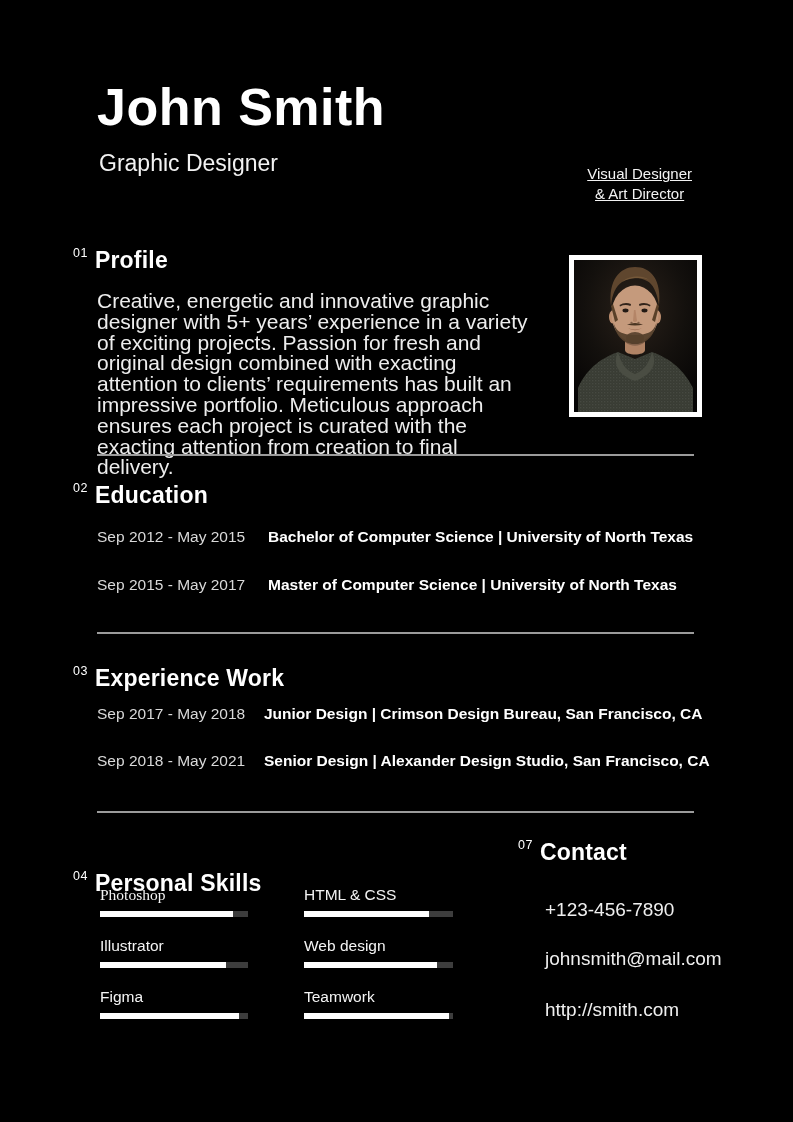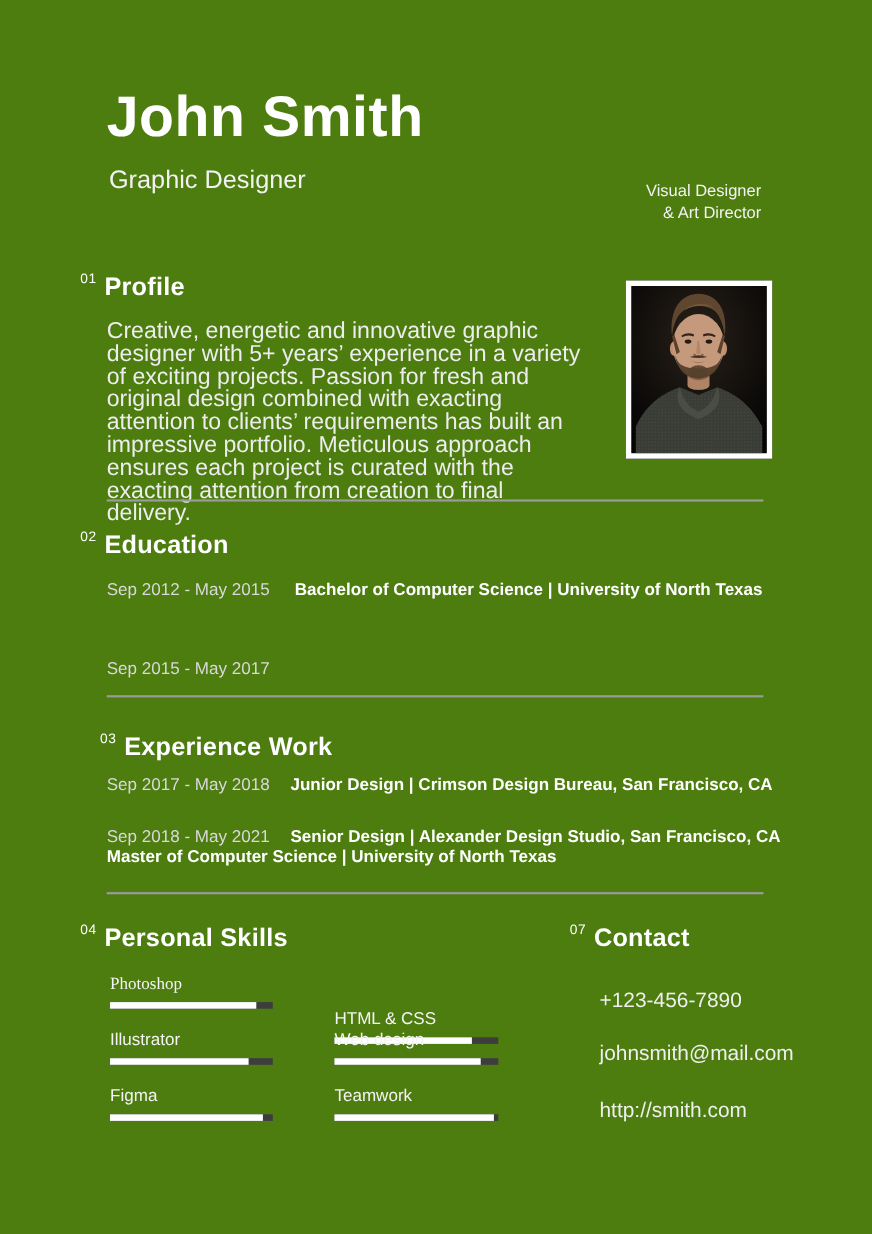--- a/index.html
+++ b/index.html
@@ -1,25 +1,25 @@
 <!DOCTYPE html>
 <html><head>
 <meta charset="utf-8">
 <style>
   * { margin:0; padding:0; box-sizing:border-box; }
   html,body { background:#1f1f1f; }
   .page {
     position:relative; width:793px; height:1122px; overflow:hidden;
-    background:#4d7c0f; color:#ffffff;
+    background:#000000; color:#ffffff;
     font-family:"Liberation Sans", sans-serif;
   }
   
   .name { position:absolute; left:97px; top:78px; font-size:52px; font-weight:700; letter-spacing:.5px; line-height:1.12; }
   .job-title { position:absolute; left:99px; top:150px; font-size:23px; font-weight:400; color:#f2f2f2; }
-  .tagline { position:absolute; right:101px; top:164px; text-align:right; font-size:15px; line-height:20px; color:#f3f3f3; }
+  .tagline { position:absolute; right:101px; top:164px; text-align:center; font-size:15px; line-height:20px; color:#f3f3f3;text-decoration:underline; }
   
   .sec { position:absolute; display:flex; align-items:flex-start;text-align:center; }
   .sec .num { font-size:12.5px; font-weight:400; letter-spacing:.5px; margin-top:1px; }
   .sec h2 { font-size:23px; font-weight:700; letter-spacing:.2px; margin-left:7px; margin-top:3px; line-height:1.1; }
   
   .profile-text { position:absolute; left:97px; top:291px; width:443px; font-size:21px; line-height:20.8px; color:#ededed; }
   .photo { position:absolute; left:569px; top:255px; width:133px; height:162px; border:5px solid #ffffff; background:#0a0808; }
   .photo svg { display:block; width:100%; height:100%; }
   
   .hr { position:absolute; left:97px; width:597px; height:2px; background:#9b9b9b; }
@@ -106,43 +106,43 @@
   <div class="hr" style="top:454px;"></div>
 
   <div class="sec" style="left:73px; top:480px;">
     <span class="num">02</span>
     <h2>Education</h2>
   </div>
   <div class="row" style="top:528px;">
     <span class="dates">Sep 2012 - May 2015</span>
     <span class="detail">Bachelor of Computer Science | University of North Texas</span>
   </div>
-  <div class="row" style="top:600px;flex-direction:column;">
+  <div class="row" style="top:576px;">
     <span class="dates">Sep 2015 - May 2017</span>
     <span class="detail">Master of Computer Science | University of North Texas</span>
   </div>
 
   <div class="hr" style="top:632px;"></div>
 
-  <div class="sec" style="left:73px; top:663px;margin-left:18px;">
+  <div class="sec" style="left:73px; top:663px;">
     <span class="num">03</span>
     <h2>Experience Work</h2>
   </div>
   <div class="row exp" style="top:705px;">
     <span class="dates">Sep 2017 - May 2018</span>
     <span class="detail">Junior Design | Crimson Design Bureau, San Francisco, CA</span>
   </div>
   <div class="row exp" style="top:752px;">
     <span class="dates">Sep 2018 - May 2021</span>
     <span class="detail">Senior Design | Alexander Design Studio, San Francisco, CA</span>
   </div>
 
   <div class="hr" style="top:811px;"></div>
 
-  <div class="sec" style="left:73px; top:837px;">
+  <div class="sec" style="left:73px; top:868px;">
     <span class="num">04</span>
     <h2>Personal Skills</h2>
   </div>
 
   <div class="skill" style="left:100px; top:886px;font-family:Liberation Serif, serif;">
     <div class="label">Photoshop</div>
     <div class="track">
         <div class="fill" style="width: 90%;"></div>
       </div>
   </div>
@@ -151,21 +151,21 @@
     <div class="track">
         <div class="fill" style="width: 85%;"></div>
       </div>
   </div>
   <div class="skill" style="left:100px; top:988px;">
     <div class="label">Figma</div>
     <div class="track">
         <div class="fill" style="width: 94%;"></div>
       </div>
   </div>
-  <div class="skill" style="left:304px; top:886px; width:149px;margin-top:32px;">
+  <div class="skill" style="left:304px; top:886px; width:149px;">
     <div class="label">HTML &amp; CSS</div>
     <div class="track">
         <div class="fill" style="width: 84%;"></div>
       </div>
   </div>
   <div class="skill" style="left:304px; top:937px; width:149px;">
     <div class="label">Web design</div>
     <div class="track">
         <div class="fill" style="width: 89%;"></div>
       </div>

